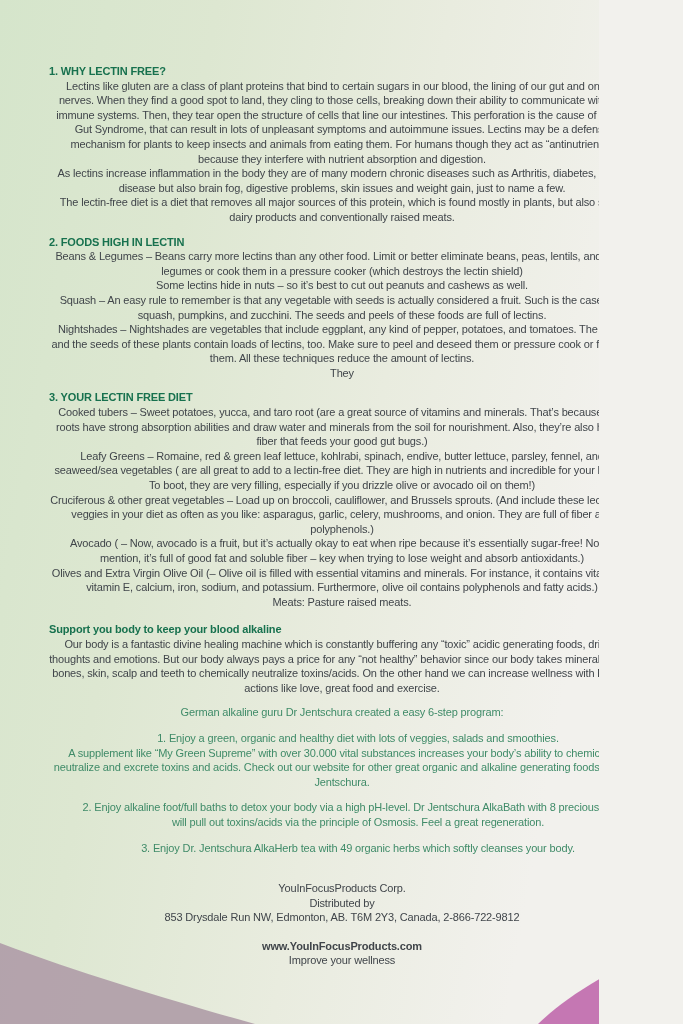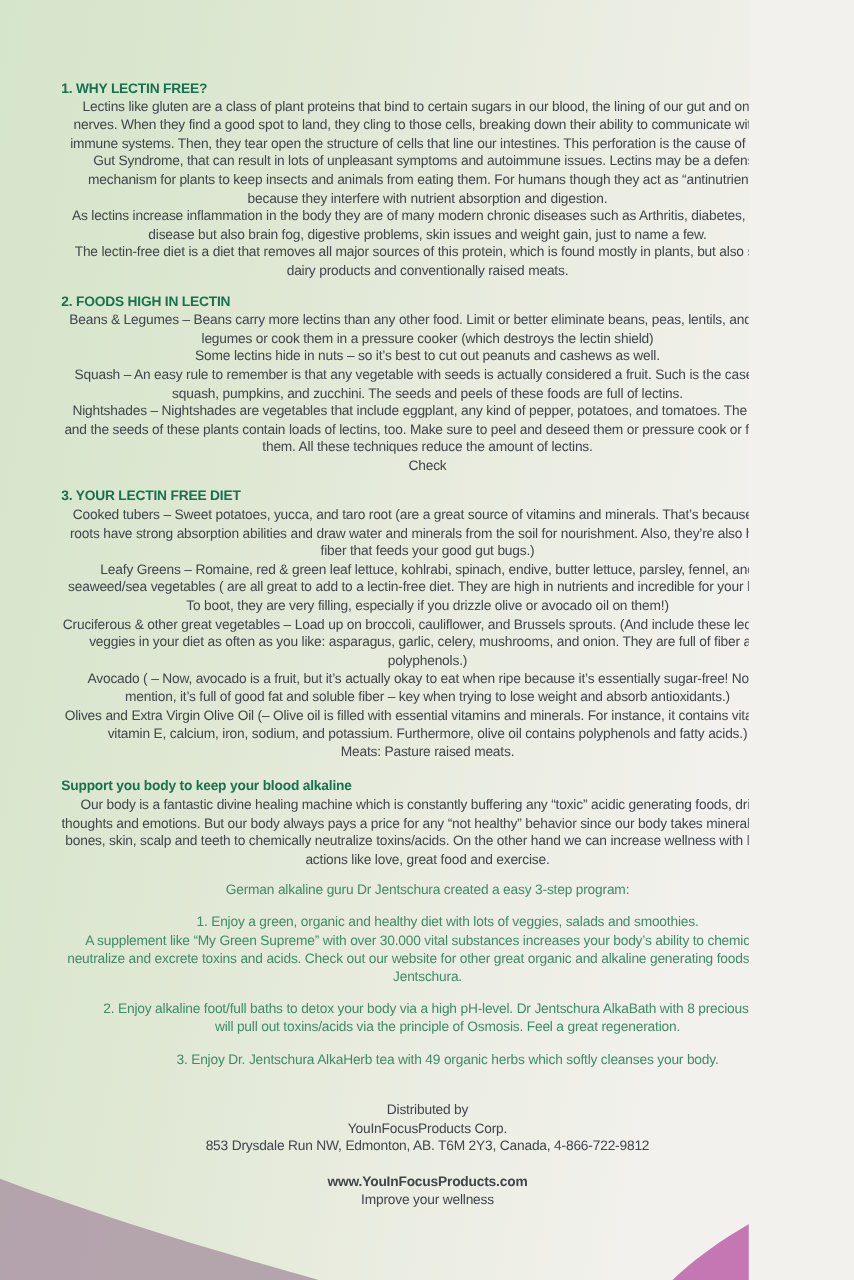--- a/index.html
+++ b/index.html
@@ -68,48 +68,48 @@
       <p>As lectins increase inflammation in the body they are of many modern chronic diseases such as Arthritis, diabetes, celiac disease but also brain fog, digestive problems, skin issues and weight gain, just to name a few.</p>
       <p>The lectin-free diet is a diet that removes all major sources of this protein, which is found mostly in plants, but also some dairy products and conventionally raised meats.</p>
     </section>
 
     <section>
       <h2>2. FOODS HIGH IN LECTIN</h2>
       <p>Beans &amp; Legumes – Beans carry more lectins than any other food. Limit or better eliminate beans, peas, lentils, and other legumes or cook them in a pressure cooker (which destroys the lectin shield)</p>
       <p>Some lectins hide in nuts – so it’s best to cut out peanuts and cashews as well.</p>
       <p>Squash – An easy rule to remember is that any vegetable with seeds is actually considered a fruit. Such is the case with squash, pumpkins, and zucchini. The seeds and peels of these foods are full of lectins.</p>
       <p>Nightshades – Nightshades are vegetables that include eggplant, any kind of pepper, potatoes, and tomatoes. The peels and the seeds of these plants contain loads of lectins, too. Make sure to peel and deseed them or pressure cook or ferment them. All these techniques reduce the amount of lectins.</p>
-      <p>Check</p>
+      <p>They</p>
     </section>
 
     <section>
       <h2>3. YOUR LECTIN FREE DIET</h2>
       <p>Cooked tubers – Sweet potatoes, yucca, and taro root (are a great source of vitamins and minerals. That’s because their roots have strong absorption abilities and draw water and minerals from the soil for nourishment. Also, they’re also high in fiber that feeds your good gut bugs.)</p>
       <p> Leafy Greens – Romaine, red &amp; green leaf lettuce, kohlrabi, spinach, endive, butter lettuce, parsley, fennel, and seaweed/sea vegetables ( are all great to add to a lectin-free diet. They are high in nutrients and incredible for your health. To boot, they are very filling, especially if you drizzle olive or avocado oil on them!)</p>
       <p>Cruciferous &amp; other great vegetables – Load up on broccoli, cauliflower, and Brussels sprouts. (And include these lectin-free veggies in your diet as often as you like: asparagus, garlic, celery, mushrooms, and onion. They are full of fiber and polyphenols.)</p>
       <p>Avocado ( – Now, avocado is a fruit, but it’s actually okay to eat when ripe because it’s essentially sugar-free! Not to mention, it’s full of good fat and soluble fiber – key when trying to lose weight and absorb antioxidants.)</p>
       <p>Olives and Extra Virgin Olive Oil (– Olive oil is filled with essential vitamins and minerals. For instance, it contains vitamin K, vitamin E, calcium, iron, sodium, and potassium. Furthermore, olive oil contains polyphenols and fatty acids.)</p>
       <p>Meats: Pasture raised meats.</p>
     </section>
 
     <section class="alkaline">
       <h2>Support you body to keep your blood alkaline</h2>
       <p>Our body is a fantastic divine healing machine which is constantly buffering any “toxic” acidic generating foods, drinks, thoughts and emotions. But our body always pays a price for any “not healthy” behavior since our body takes minerals out of bones, skin, scalp and teeth to chemically neutralize toxins/acids. On the other hand we can increase wellness with healthy actions like love, great food and exercise.</p>
     </section>
 
     <section class="program">
-      <p>German alkaline guru Dr Jentschura created a easy 3-step program:</p>
+      <p>German alkaline guru Dr Jentschura created a easy 6-step program:</p>
       <p class="gap-above">1. Enjoy a green, organic and healthy diet with lots of veggies, salads and smoothies.</p>
       <p> A supplement like “My Green Supreme” with over 30.000 vital substances increases your body’s ability to chemically neutralize and excrete toxins and acids. Check out our website for other great organic and alkaline generating foods by Dr. Jentschura.</p>
       <p class="gap-above">2. Enjoy alkaline foot/full baths to detox your body via a high pH-level. Dr Jentschura AlkaBath with 8 precious stones will pull out toxins/acids via the principle of Osmosis. Feel a great regeneration.</p>
       <p class="gap-above">3. Enjoy Dr. Jentschura AlkaHerb tea with 49 organic herbs which softly cleanses your body.</p>
     </section>
 
     <footer class="flyer-footer">
+      <p>YouInFocusProducts Corp.</p>
       <p>Distributed by</p>
-      <p>YouInFocusProducts Corp.</p>
-      <p>853 Drysdale Run NW, Edmonton, AB. T6M 2Y3, Canada, 4-866-722-9812</p>
+      <p>853 Drysdale Run NW, Edmonton, AB. T6M 2Y3, Canada, 2-866-722-9812</p>
       <p class="gap-above">www.YouInFocusProducts.com</p>
       <p>Improve your wellness</p>
     </footer>
 
   </main>
 </div>
 
 </body></html>

